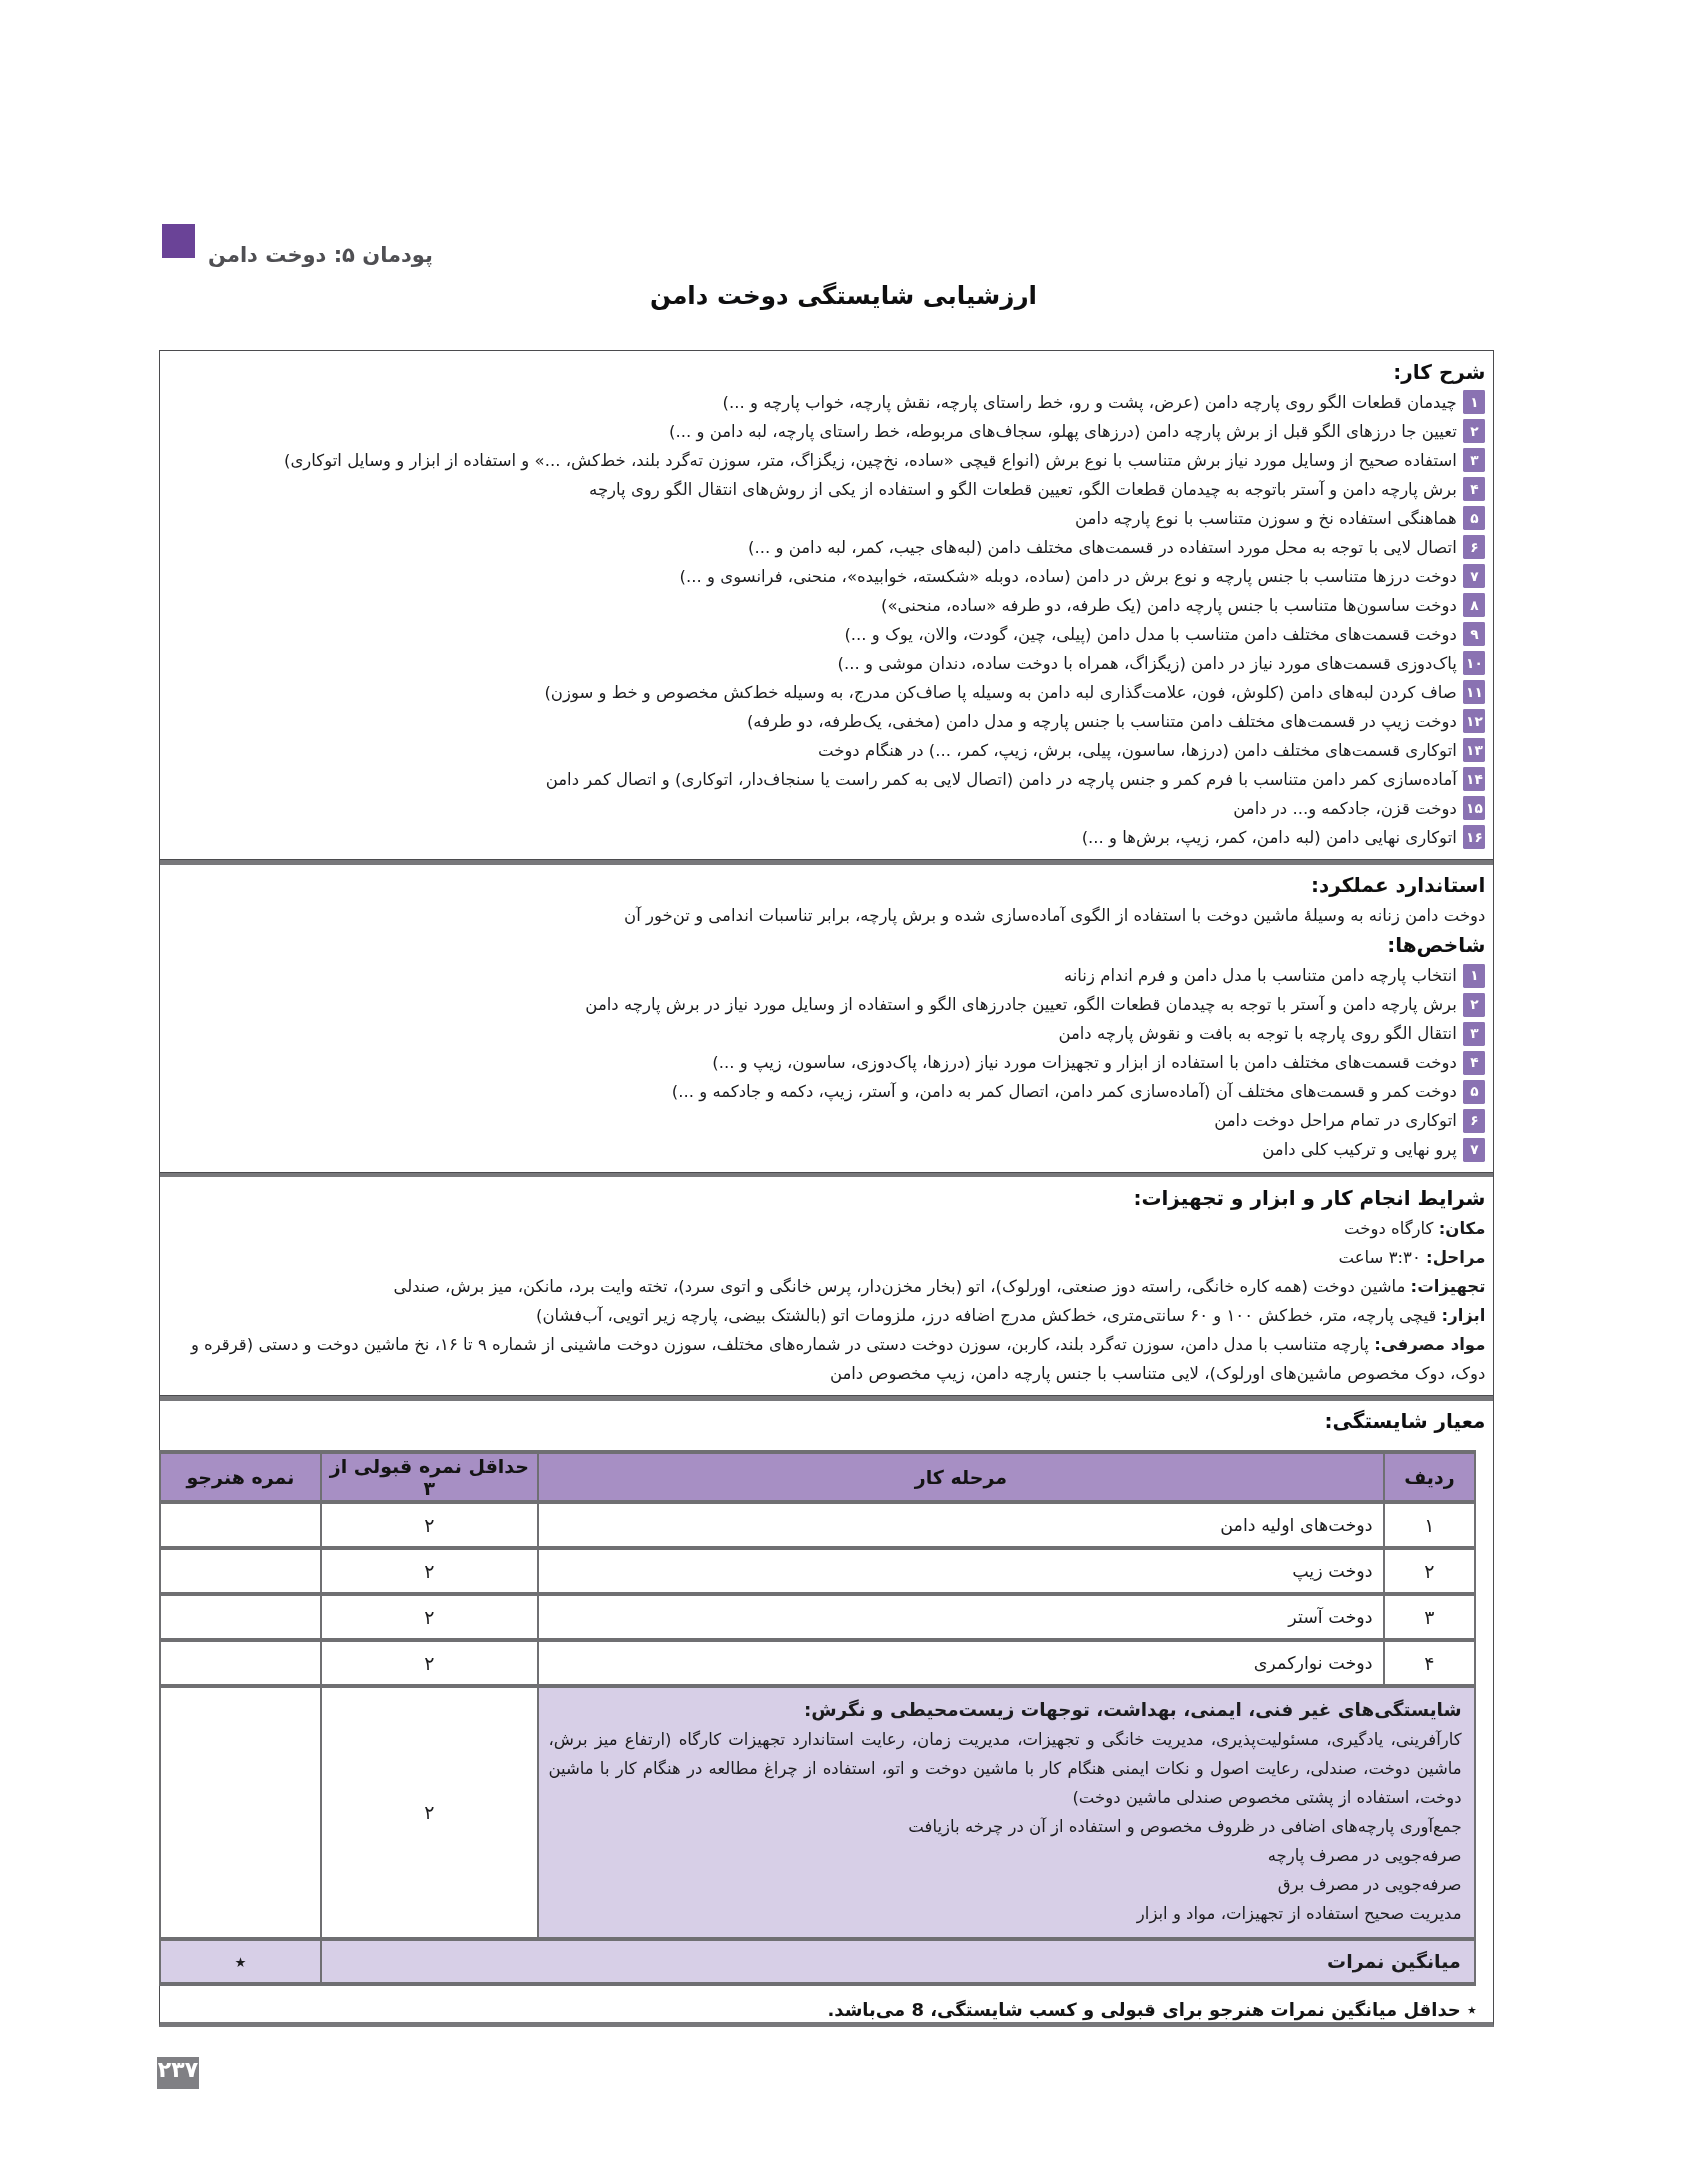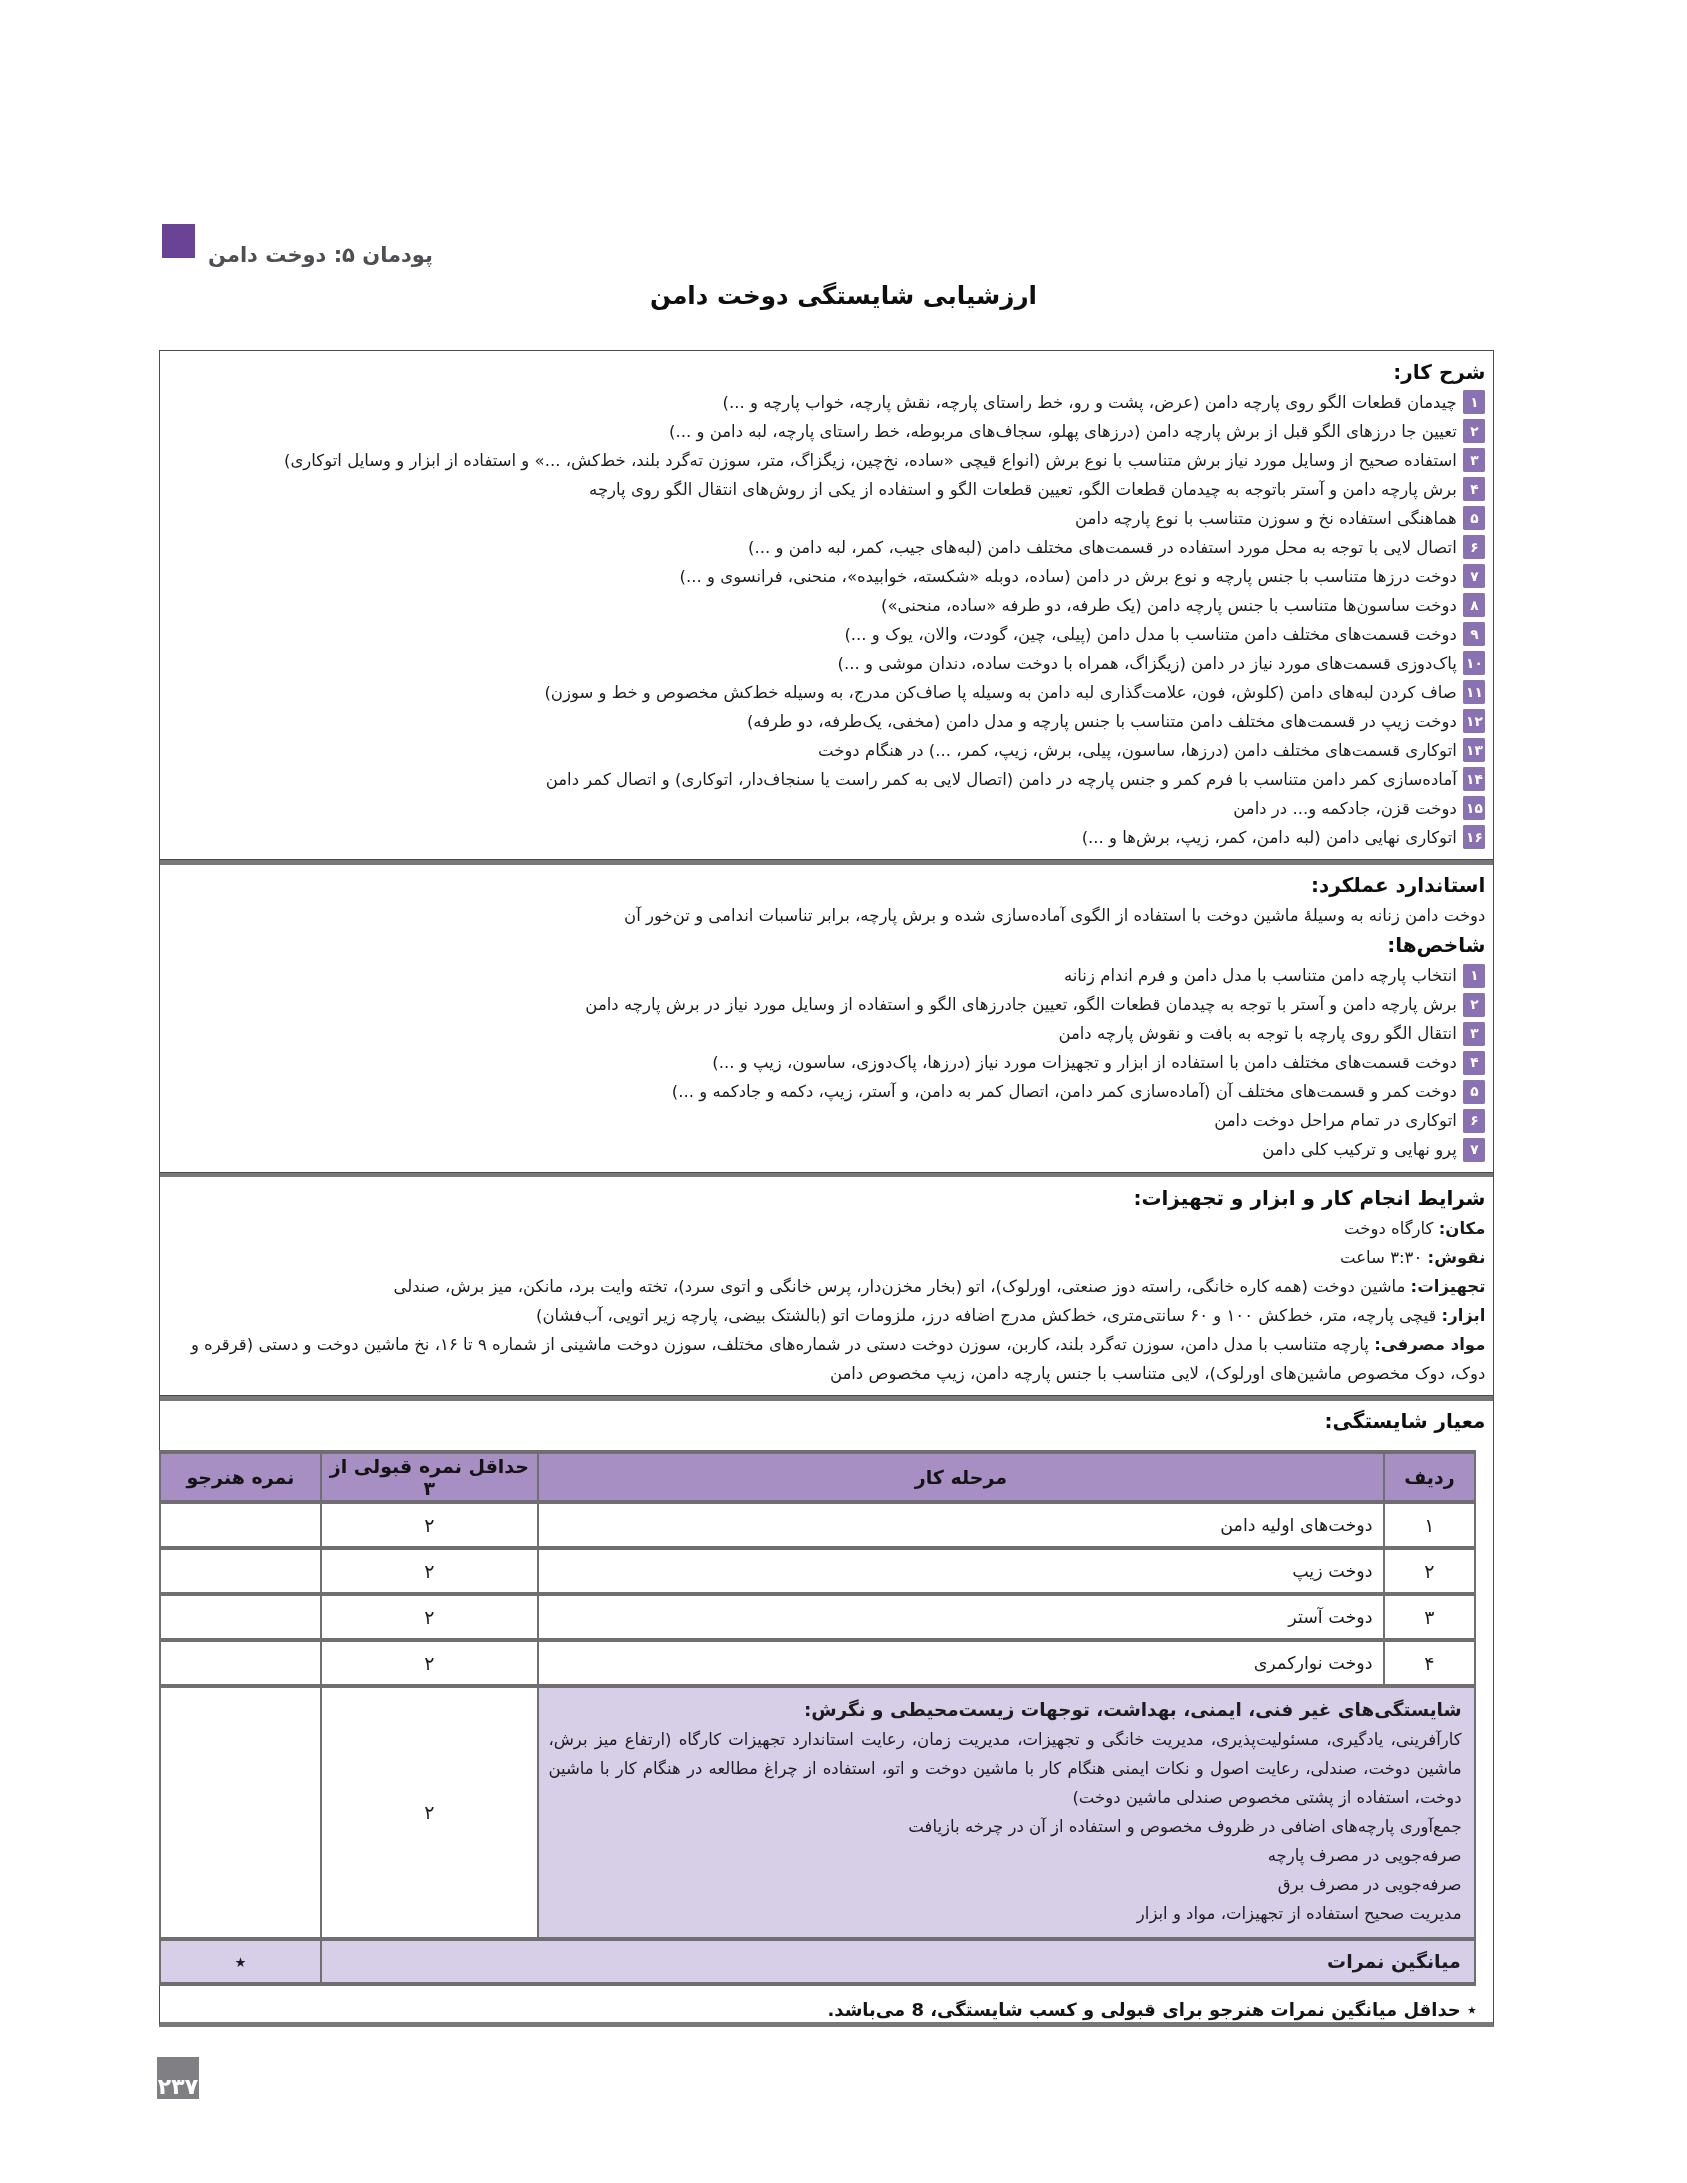--- a/index.html
+++ b/index.html
@@ -43,22 +43,22 @@
   .cell-min{text-align:center;font-size:19px;}
   .cell-score{background:#fff;}
   .nontech-cell{background:#d7cfe7;vertical-align:top;padding:7.6px 12.3px 8.5px 9.5px;}
   .nontech-heading{font-size:18.4px;font-weight:bold;line-height:30px;}
   .nontech-par{font-size:16.5px;line-height:29px;text-align:justify;text-align-last:right;}
   .nontech-line{font-size:16.5px;line-height:29px;text-align:right;}
   .avg-label-cell{background:#d7cfe7;font-weight:bold;font-size:19px;text-align:right;padding-right:13.2px;height:45px;}
   .avg-score-cell{background:#d7cfe7;text-align:center;font-size:22px;font-weight:bold;}
   .footnote{margin:13.2px 8.5px 0 0;text-align:right;font-size:18px;font-weight:bold;color:#141414;}
   .page-num{
-    position:absolute;left:157px;top:2057px;width:42px;height:42px;background:#808084;color:#fff;
-    display:flex;align-items:flex-end;justify-content:center;font-size:22px;font-weight:bold;
+    position:absolute;left:157px;top:2057px;width:42px;height:32px;background:#808084;color:#fff;
+    display:flex;align-items:flex-start;justify-content:center;font-size:22px;font-weight:bold;
   }
 </style>
 </head>
 <body>
 
 <div class="page">
 
   <div class="module-square"></div>
   <div class="module-label">پودمان ۵: دوخت دامن</div>
 
@@ -168,21 +168,21 @@
           <span class="badge">۷</span>
           <span class="item-text">پرو نهایی و ترکیب کلی دامن</span>
         </div>
     </div>
 
     <div class="divider"></div>
 
     <div class="sec">
       <div class="sec-heading">شرایط انجام کار و ابزار و تجهیزات:</div>
       <div class="cond-line"><span class="cond-label">مکان:</span> <span>کارگاه دوخت</span></div>
-      <div class="cond-line"><span class="cond-label">نقوش:</span> <span>۳:۳۰ ساعت</span></div>
+      <div class="cond-line"><span class="cond-label">مراحل:</span> <span>۳:۳۰ ساعت</span></div>
       <div class="cond-line"><span class="cond-label">تجهیزات:</span> <span>ماشین دوخت (همه کاره خانگی، راسته دوز صنعتی، اورلوک)، اتو (بخار مخزن‌دار، پرس خانگی و اتوی سرد)، تخته وایت برد، مانکن، میز برش، صندلی</span></div>
       <div class="cond-line"><span class="cond-label">ابزار:</span> <span>قیچی پارچه، متر، خط‌کش ۱۰۰ و ۶۰ سانتی‌متری، خط‌کش مدرج اضافه درز، ملزومات اتو (بالشتک بیضی، پارچه زیر اتویی، آب‌فشان)</span></div>
       <div class="cond-line"><span class="cond-label">مواد مصرفی:</span> <span>پارچه متناسب با مدل دامن، سوزن ته‌گرد بلند، کاربن، سوزن دوخت دستی در شماره‌های مختلف، سوزن دوخت ماشینی از شماره ۹ تا ۱۶، نخ ماشین دوخت و دستی (قرقره و دوک، دوک مخصوص ماشین‌های اورلوک)، لایی متناسب با جنس پارچه دامن، زیپ مخصوص دامن</span></div>
     </div>
 
     <div class="divider"></div>
 
     <div class="sec">
       <div class="sec-heading">معیار شایستگی:</div>
 

